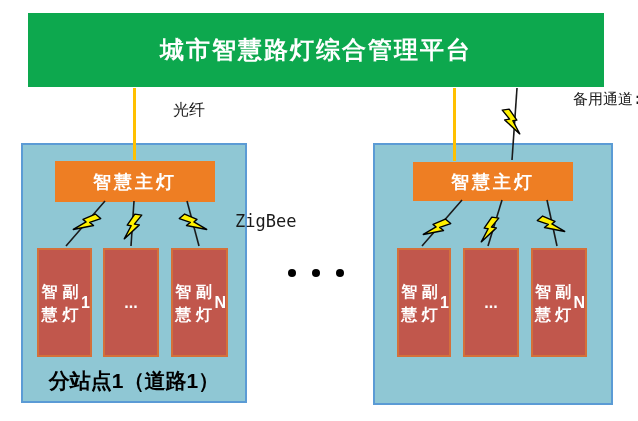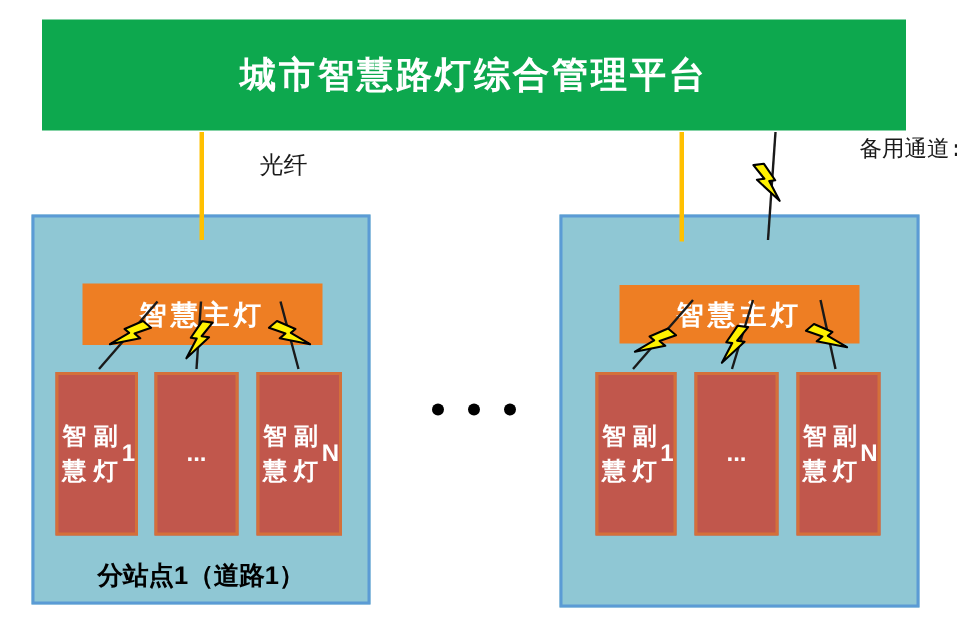--- a/index.html
+++ b/index.html
@@ -14,37 +14,37 @@
           font-family:"Liberation Sans",sans-serif;z-index:1;}
 
   
   .station{position:absolute;background:#8FC7D4;border:2px solid #5B9BD5;
            box-sizing:border-box;z-index:1;}
   .station.s1{left:21px;top:143px;width:226px;height:260px;}
   .station.s2{left:373px;top:143px;width:240px;height:262px;}
 
   .main-light{position:absolute;background:#EE7E23;color:#ffffff;
               font-size:18px;font-weight:bold;letter-spacing:3px;
-              display:flex;align-items:center;justify-content:center;margin-top:28px;}
+              display:flex;align-items:center;justify-content:center;}
   .s1 .main-light{left:32px;top:16px;width:160px;height:41px;}
   .s2 .main-light{left:38px;top:17px;width:160px;height:39px;}
 
   .sub-light{position:absolute;top:103px;height:109px;background:#C1574C;
              border:2px solid #D4703A;box-sizing:border-box;color:#ffffff;
              font-size:16px;font-weight:bold;line-height:23px;text-align:center;
              display:flex;align-items:center;justify-content:center;}
   .s1 .sub-a{left:14px;width:55px;}
   .s1 .sub-b{left:80px;width:56px;}
   .s1 .sub-c{left:148px;width:57px;}
   .s2 .sub-a{left:22px;width:54px;}
   .s2 .sub-b{left:88px;width:56px;}
   .s2 .sub-c{left:156px;width:56px;}
 
   .caption{position:absolute;left:0;right:0;bottom:6px;text-align:center;
-           color:#000000;font-size:17px;font-weight:bold;
+           color:#000000;font-size:21px;font-weight:bold;
            font-family:"Liberation Sans",sans-serif;}
 
   
   .link-label{position:absolute;color:#1a1a1a;z-index:3;
               font-family:"DejaVu Sans Mono","Liberation Mono",monospace;}
   .fiber-label{left:173px;top:100px;font-size:16px;}
   .backup-label{left:546px;top:89px;width:96px;text-align:right;
                 font-size:15px;line-height:21px;}
   .zigbee-label{left:235px;top:211px;font-size:17px;}
 
@@ -128,14 +128,15 @@
     <use href="#bolt" transform="translate(437,229) rotate(40)"></use>
     <use href="#bolt" transform="translate(490,230) rotate(8)"></use>
     <use href="#bolt" transform="translate(551,226) scale(-1,1) rotate(40)"></use>
     <use href="#bolt" transform="translate(511,122) scale(-1,1) rotate(8)"></use>
   </svg>
 
   <div class="link-label fiber-label">光纤</div>
   <div class="link-label backup-label">
     <div>备用通道:</div>
   </div>
+  <div class="link-label zigbee-label">ZigBee</div>
 
 </div>
 
 </body></html>

